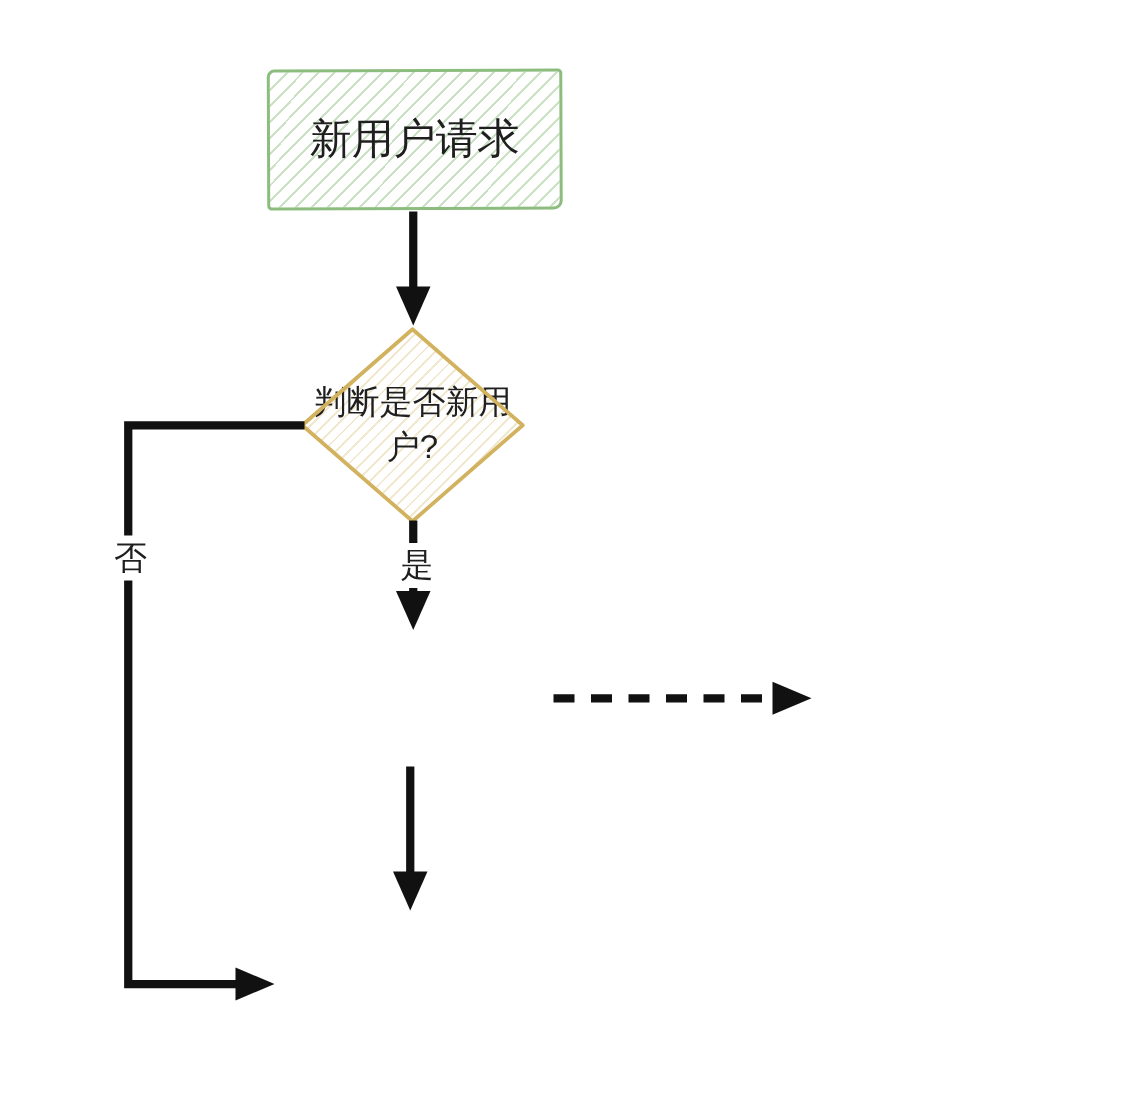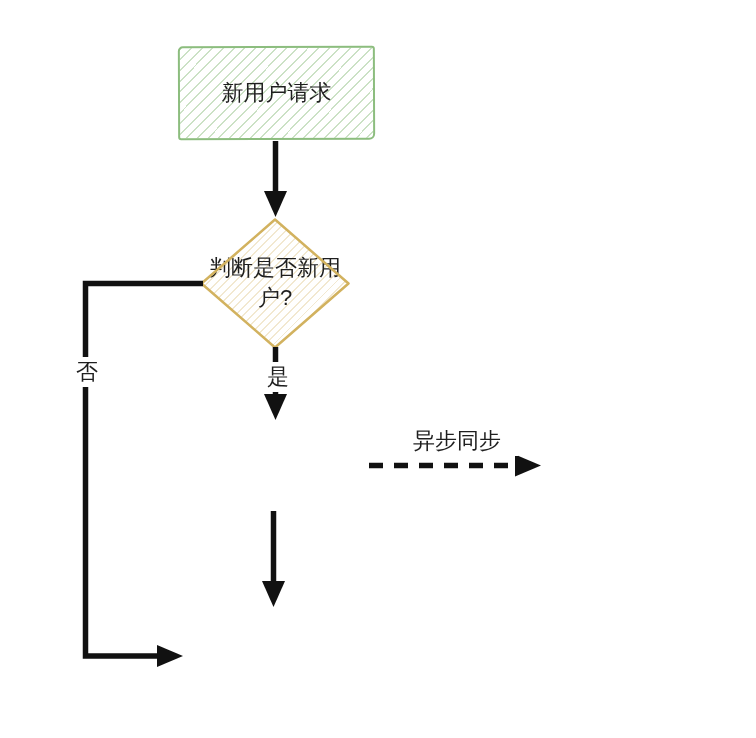--- a/index.html
+++ b/index.html
@@ -14,21 +14,21 @@
     background: #ffffff;
     overflow: hidden;
   }
   .node {
     position: absolute;
     display: flex;
     align-items: center;
     justify-content: center;
     box-sizing: border-box;
     color: #1f1f1f;
-    font-size: 22px;
+    font-size: 28px;
     line-height: 30px;
     text-align: center;
   }
   
   .rect-start {
     left: 178px; top: 46px; width: 197px; height: 94px;
     border: 2.5px solid #8cbd7e;
     border-radius: 5px 3px 6px 3px;
     background: repeating-linear-gradient(135deg,
       rgba(140,189,126,0.45) 0px, rgba(140,189,126,0.45) 1.4px,
@@ -136,15 +136,14 @@
     <g stroke="#111111" fill="#111111">
       <line x1="273.5" y1="511" x2="273.5" y2="584" stroke-width="5.5"></line>
       <polygon points="273.5,607 262,581 285,581" stroke="none"></polygon>
     </g>
   </svg>
 
   <div class="diamond-label">判断是否新用户?</div>
 
   <div class="edge-label label-no">否</div>
   <div class="edge-label label-yes">是</div>
-  <div class="edge-label label-async">异步同步</div>
 
 </div>
 
 </body></html>

